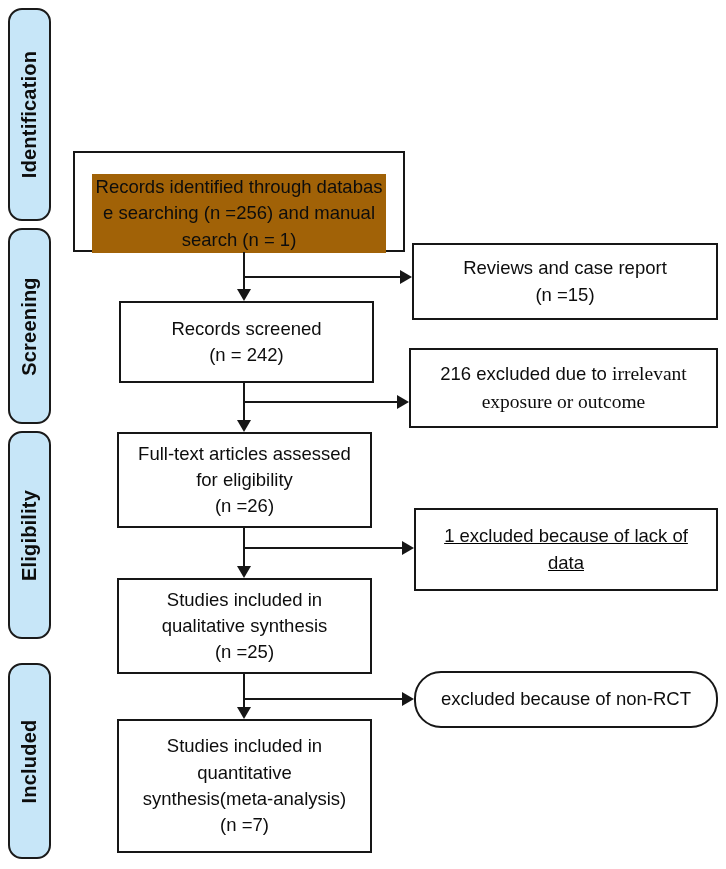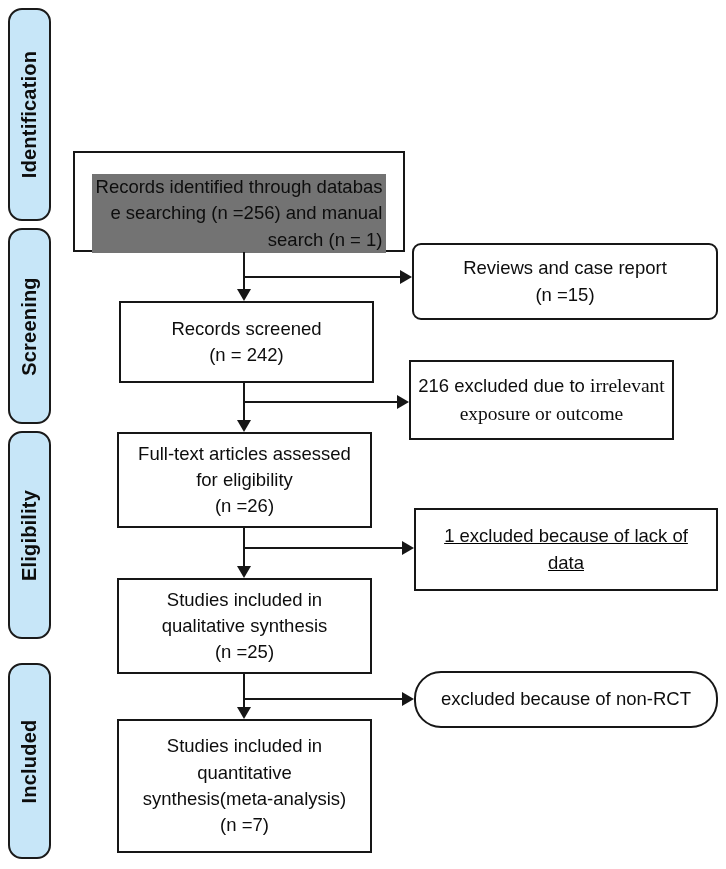--- a/index.html
+++ b/index.html
@@ -52,22 +52,22 @@
   .fbox .txt {
     font-family: "Liberation Sans", sans-serif;
     font-size: 18.5px;
     line-height: 1.42;
     color: #0d0d0d;
     text-align: center;
     padding: 0 6px;
     white-space: pre-line;
   }
   .fbox.left-text .txt {
-    text-align: right;
-    background: #737373;
+    text-align: center;
+    background: #a16207;
     padding: 0 4px;
     margin-top: 24px;
   }
   .fbox.serif-tail .txt {
     text-align: center;
   }
   .serif-part {
     font-family: "Liberation Serif", serif;
     font-size: 19.5px;
   }
@@ -144,26 +144,26 @@
 (n =25)</span>
   </div>
 
   <div class="fbox" style="left:117px; top:719px; width:255px; height:134px;">
     <span class="txt">Studies included in
 quantitative
 synthesis(meta-analysis)
 (n =7)</span>
   </div>
 
-  <div class="fbox" style="left:412px; top:243px; width:306px; height:77px;border-radius:9px;">
+  <div class="fbox" style="left:412px; top:243px; width:306px; height:77px;">
     <span class="txt">Reviews and case report
 (n =15)</span>
   </div>
 
-  <div class="fbox serif-tail" style="left:409px; top:360px; width:265px; height:80px;align-items:center;">
+  <div class="fbox serif-tail" style="left:409px; top:348px; width:309px; height:80px;align-items:center;">
     <span class="txt"><span>216 excluded due to </span><span class="serif-part">irrelevant
 exposure or outcome</span></span>
   </div>
 
   <div class="fbox" style="left:414px; top:508px; width:304px; height:83px;text-decoration:underline;">
     <span class="txt">1 excluded because of lack of
 data</span>
   </div>
 
   <div class="fbox" style="left:414px; top:671px; width:304px; height:57px;border-radius:27px;">

